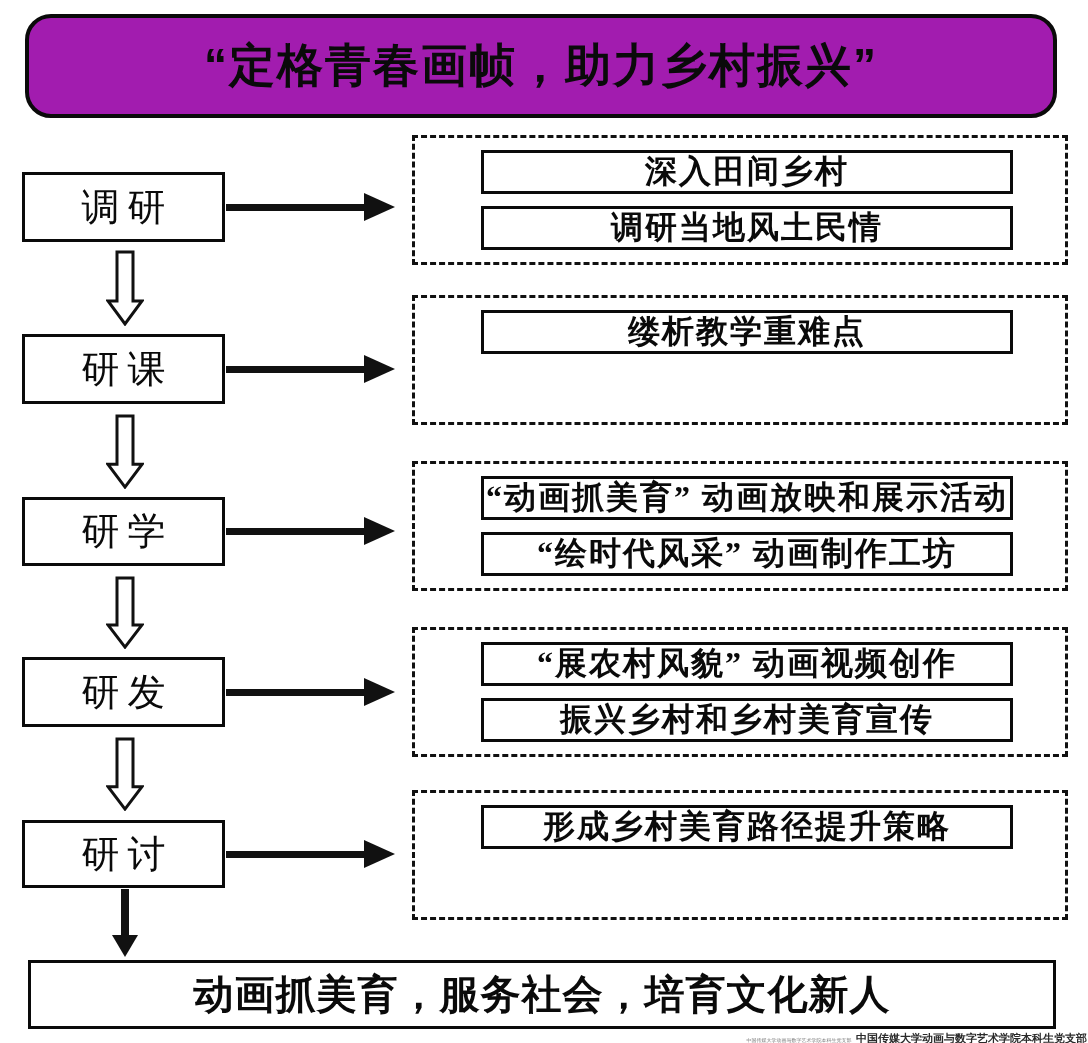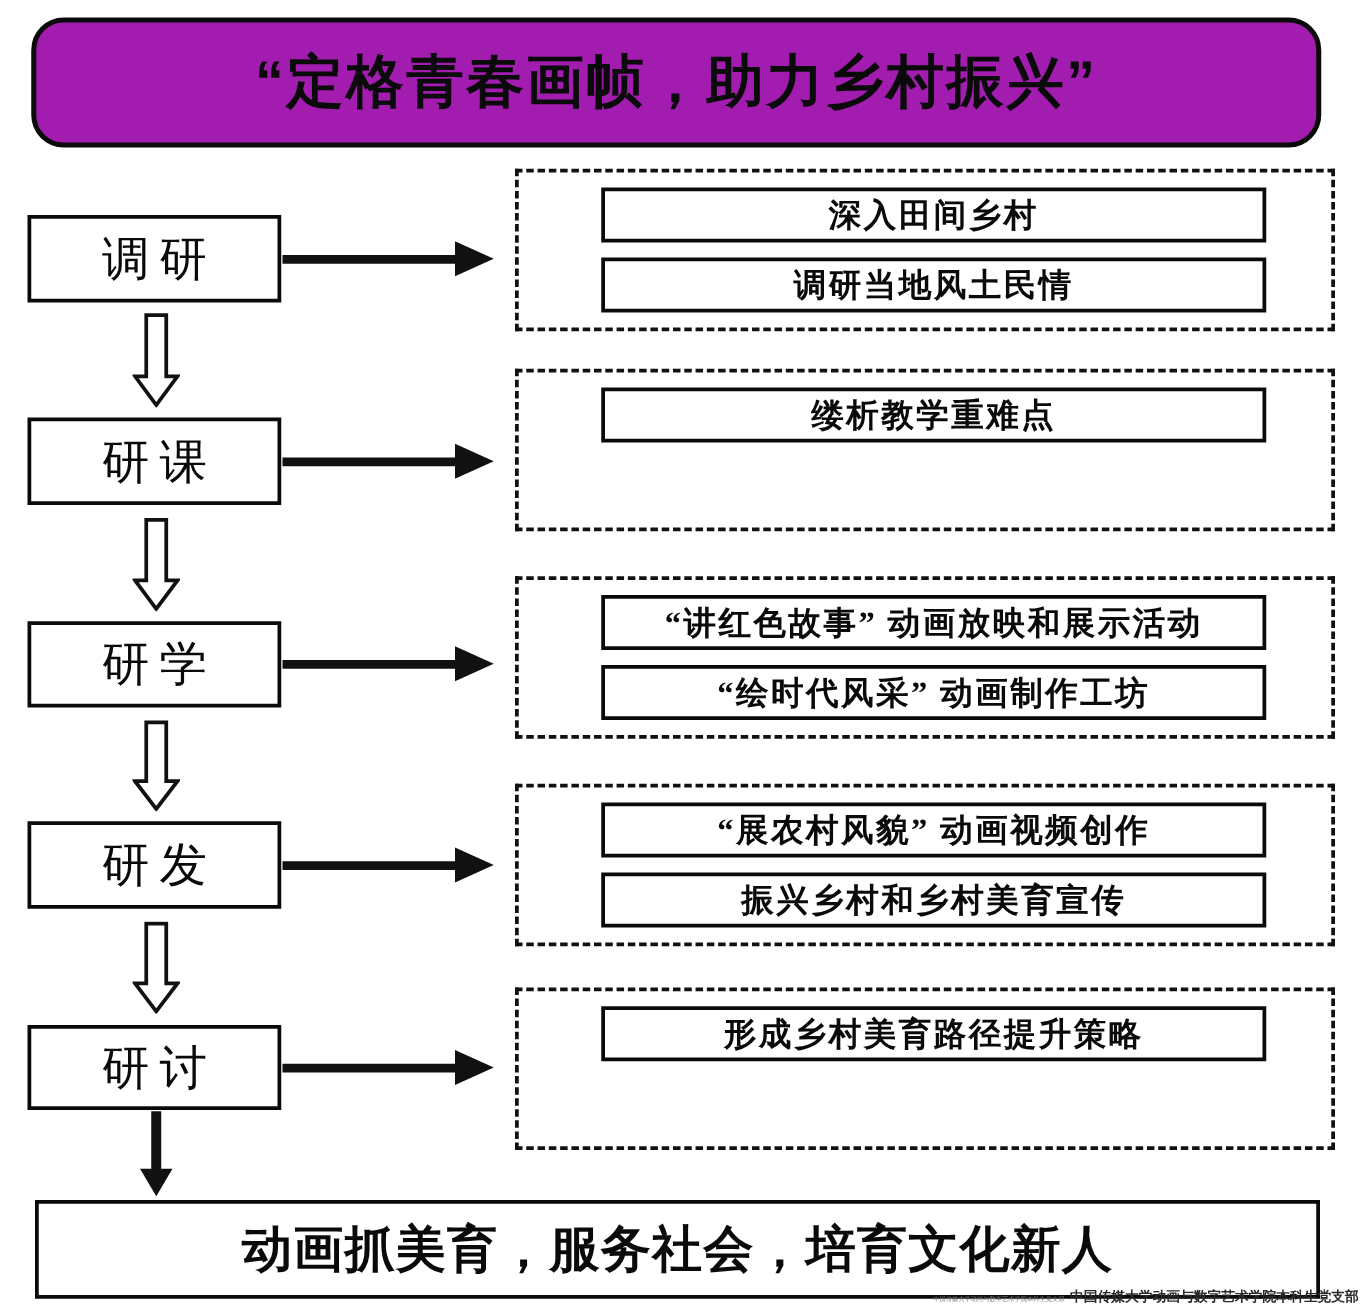--- a/index.html
+++ b/index.html
@@ -46,37 +46,37 @@
   }
   .item-box{
     position:absolute;left:66px;width:532px;height:44px;background:#fff;
     border:3px solid #0a0a0a;box-sizing:border-box;
     display:flex;align-items:center;justify-content:center;
   }
   .item-box.first{top:12px;}
   .item-box.second{top:68px;text-align:right;}
   .item-text{
     font-family:"Liberation Serif",serif;font-weight:600;
-    font-size:26px;letter-spacing:2px;white-space:nowrap;
+    font-size:32px;letter-spacing:2px;white-space:nowrap;
   }
 
   
   .varrow{left:106px;width:38px;}
   .varrow svg{display:block;width:100%;height:100%;}
 
   
   .solid-down .shaft{position:absolute;left:9px;top:0;width:8px;height:48px;background:#111;}
   .solid-down .head{
     position:absolute;left:0;top:46px;width:0;height:0;
     border-top:22px solid #111;border-left:13px solid transparent;border-right:13px solid transparent;
   }
 
   
   .conclusion-bar{
-    left:28px;top:960px;width:1028px;height:79px;background:#fff;
+    left:28px;top:960px;width:1028px;height:69px;background:#fff;
     border:3.5px solid #0a0a0a;
     display:flex;align-items:center;justify-content:center;
   }
   .conclusion-text{font-size:40px;font-weight:bold;letter-spacing:1px;white-space:nowrap;}
 
   
   .watermark{
     right:1px;top:1028px;width:600px;text-align:right;white-space:nowrap;
   }
   .watermark .wm-small{font-size:5px;color:#777;letter-spacing:0;}
@@ -132,21 +132,21 @@
 
 <div class="abs stage-box" style="top:497px;height:69px;">
   <span class="stage-label">研学</span>
 </div>
 <div class="abs harrow" style="top:517px;">
   <div class="shaft"></div>
     <div class="head"></div>
 </div>
 <div class="abs group" style="top:461px;">
   <div class="item-box first">
-    <span class="item-text">“讲红色故事” 动画放映和展示活动</span>
+    <span class="item-text">“动画抓美育” 动画放映和展示活动</span>
   </div>
   <div class="item-box second">
     <span class="item-text">“绘时代风采” 动画制作工坊</span>
   </div>
 </div>
 
 <div class="abs varrow" style="top:576px;height:73px;">
   <svg viewBox="0 0 38 76" preserveAspectRatio="none">
     <polygon points="11,2 27,2 27,51 36,51 19,74 2,51 11,51" fill="#ffffff" stroke="#111111" stroke-width="3" vector-effect="non-scaling-stroke"></polygon>
   </svg>

